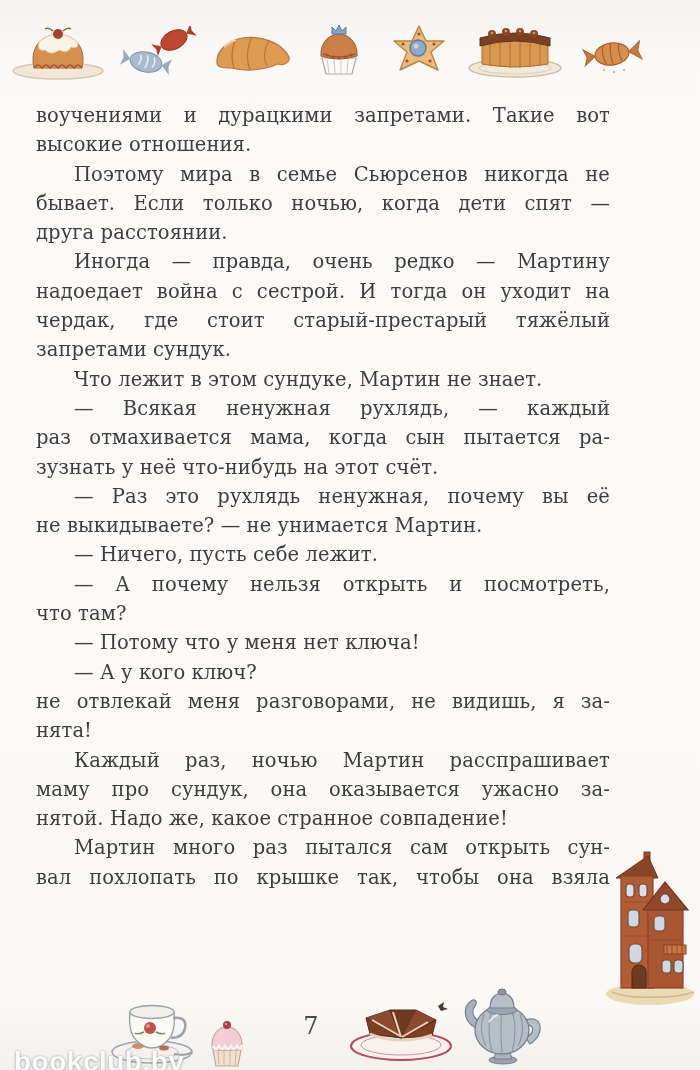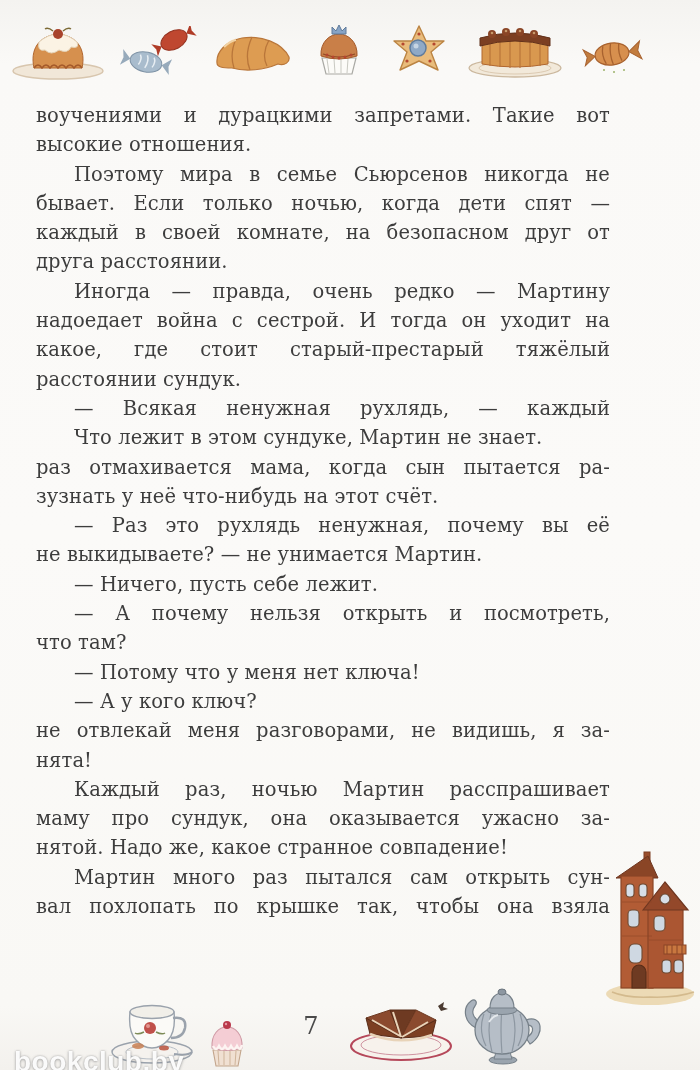--- a/index.html
+++ b/index.html
@@ -128,28 +128,27 @@
         <circle cx="40" cy="38" r="1" fill="#9db26b"></circle>
         <circle cx="50" cy="36" r="1" fill="#9db26b"></circle>
     </svg>
   </div>
 
   <div class="text-block">
     <div class="line">воучениями и дурацкими запретами. Такие вот</div>
     <div class="line end">высокие отношения.</div>
     <div class="line indent">Поэтому мира в семье Сьюрсенов никогда не</div>
     <div class="line">бывает. Если только ночью, когда дети спят —</div>
-    <div class="line">каждый в своей комнате, на безопасном друг от</div>
     <div class="line end">друга расстоянии.</div>
     <div class="line indent">Иногда — правда, очень редко — Мартину</div>
     <div class="line">надоедает война с сестрой. И тогда он уходит на</div>
-    <div class="line">какое, где стоит старый-престарый тяжёлый</div>
-    <div class="line end">расстоянии сундук.</div>
+    <div class="line">чердак, где стоит старый-престарый тяжёлый</div>
+    <div class="line end">запретами сундук.</div>
+    <div class="line indent end">Что лежит в этом сундуке, Мартин не знает.</div>
     <div class="line indent">— Всякая ненужная рухлядь, — каждый</div>
-    <div class="line indent end">Что лежит в этом сундуке, Мартин не знает.</div>
     <div class="line">раз отмахивается мама, когда сын пытается ра-</div>
     <div class="line end">зузнать у неё что-нибудь на этот счёт.</div>
     <div class="line indent">— Раз это рухлядь ненужная, почему вы её</div>
     <div class="line end">не выкидываете? — не унимается Мартин.</div>
     <div class="line indent end">— Ничего, пусть себе лежит.</div>
     <div class="line indent">— А почему нельзя открыть и посмотреть,</div>
     <div class="line end">что там?</div>
     <div class="line indent end">— Потому что у меня нет ключа!</div>
     <div class="line indent end">— А у кого ключ?</div>
     <div class="line">не отвлекай меня разговорами, не видишь, я за-</div>

